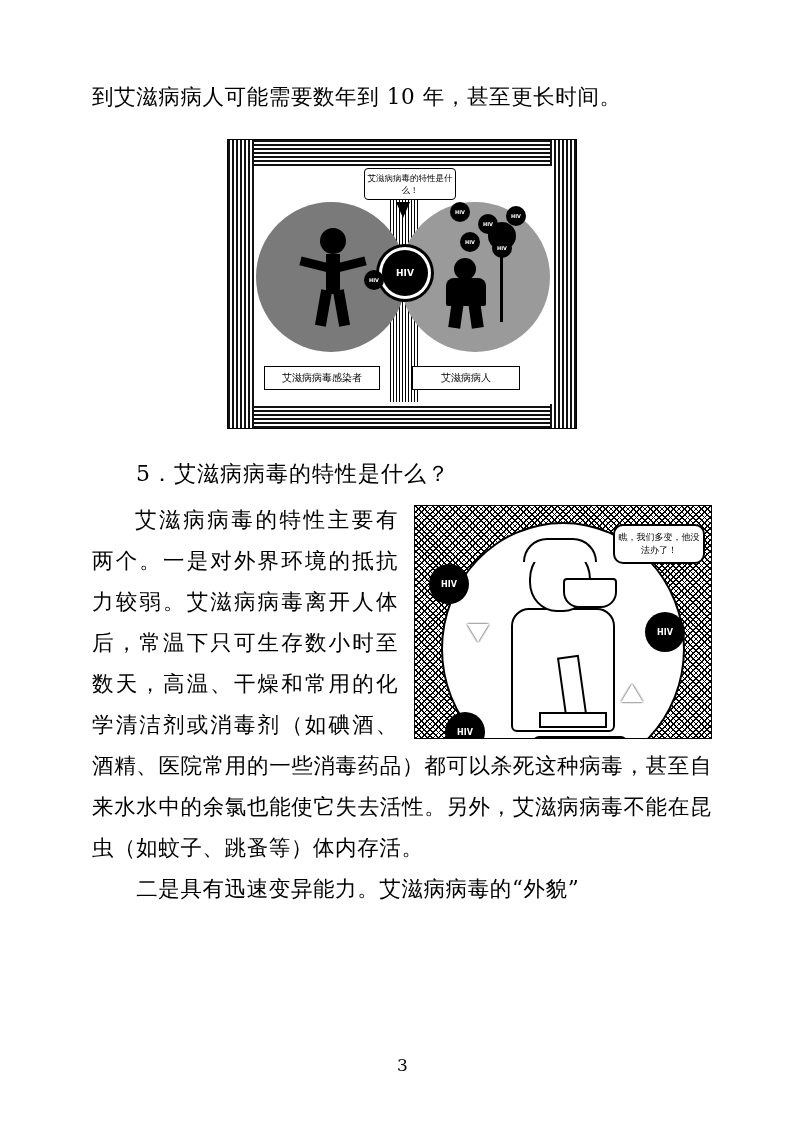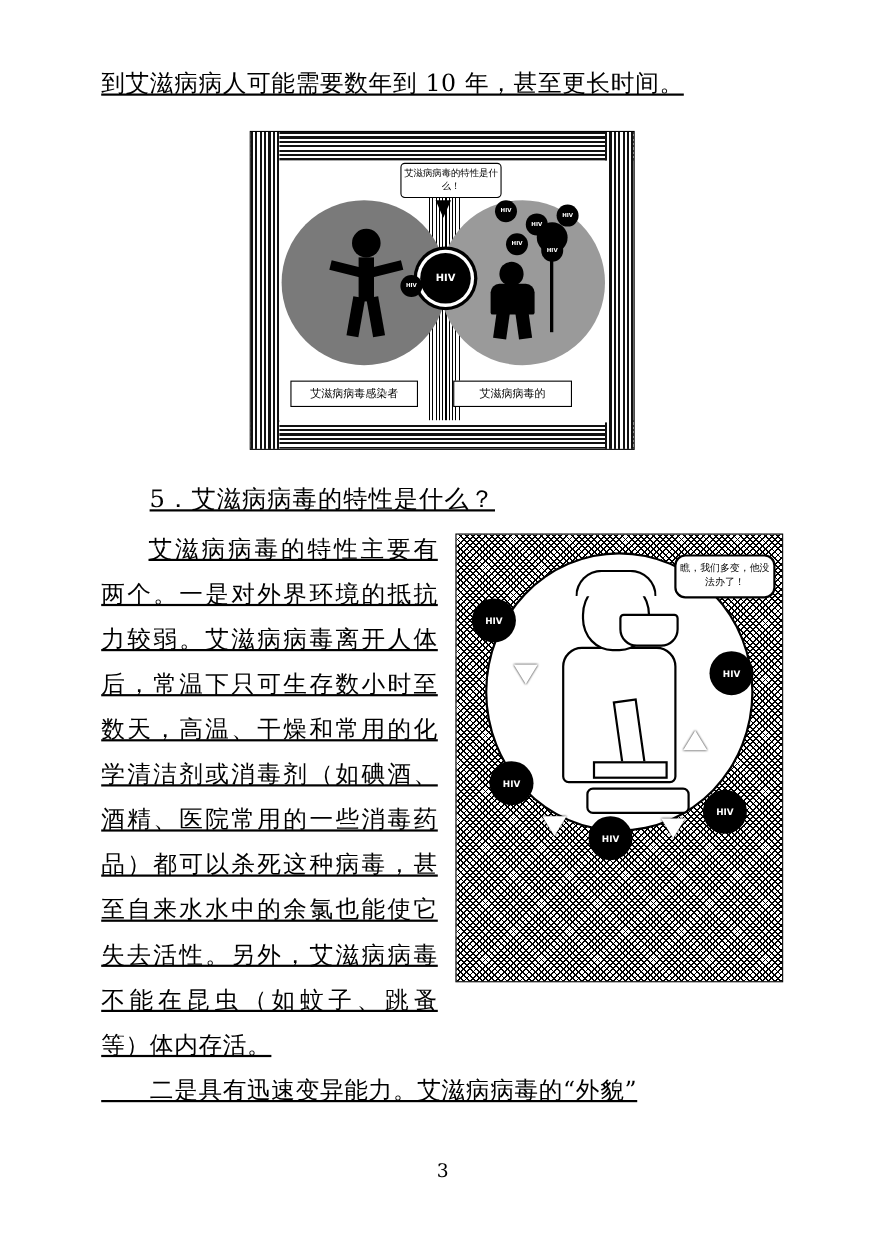--- a/index.html
+++ b/index.html
@@ -18,23 +18,22 @@
   .page {
     position: absolute;
     left: 0; top: 0;
     width: 805px;
     height: 1143px;
     background: #fff;
   }
   .content {
     position: absolute;
     left: 92px;
-    top: 56px;
+    top: 76px;
     width: 620px;
-    text-decoration: underline;
   }
   .para {
     font-size: 21.5px;
     line-height: 41px;
     letter-spacing: 0.6px;
     text-align: justify;
     text-justify: inter-ideograph;
     margin: 0;
   }
 
@@ -202,21 +201,21 @@
     letter-spacing: 1px;
     text-indent: 2em;
     font-family: "DejaVu Serif", "Liberation Serif", serif;
   }
 
   
   .wrap-section { margin-top: 10px; }
   .fig2 {
     float: right;
     width: 298px;
-    height: 408px;
+    height: 234px;
     margin: 6px 0 4px 16px;
     border: 1px solid #000;
     box-sizing: border-box;
     position: relative;
     background:
       repeating-linear-gradient(45deg, #000 0 1.2px, rgba(255,255,255,0) 1.2px 4px),
       repeating-linear-gradient(-45deg, #000 0 1.2px, rgba(255,255,255,0) 1.2px 4px),
       #ffffff;
     overflow: hidden;
     padding-left: 44px;
@@ -384,21 +383,21 @@
           <div class="mini-virus" style="left:224px; top:48px;">HIV</div>
           <div class="mini-virus" style="left:252px; top:40px;">HIV</div>
           <div class="mini-virus" style="left:206px; top:66px;">HIV</div>
           <div class="mini-virus" style="left:238px; top:72px;">HIV</div>
           <div class="mini-virus" style="left:110px; top:104px;">HIV</div>
 
           <div class="speech">艾滋病病毒的特性是什么！</div>
           <div class="speech-tail"></div>
 
           <div class="label-box l1">艾滋病病毒感染者</div>
-          <div class="label-box l2">艾滋病病毒的</div>
+          <div class="label-box l2">艾滋病病人</div>
         </div>
       </div>
     </div>
 
     <div class="heading">5．艾滋病病毒的特性是什么？</div>
 
     <div class="wrap-section clearfix">
 
       <div class="fig2">
         <div class="f2-oval"></div>

